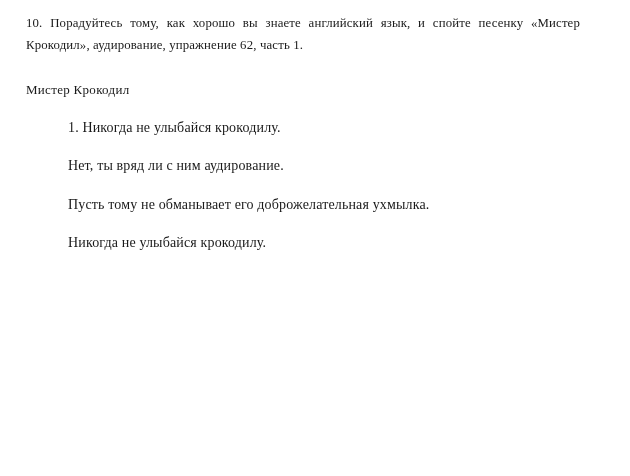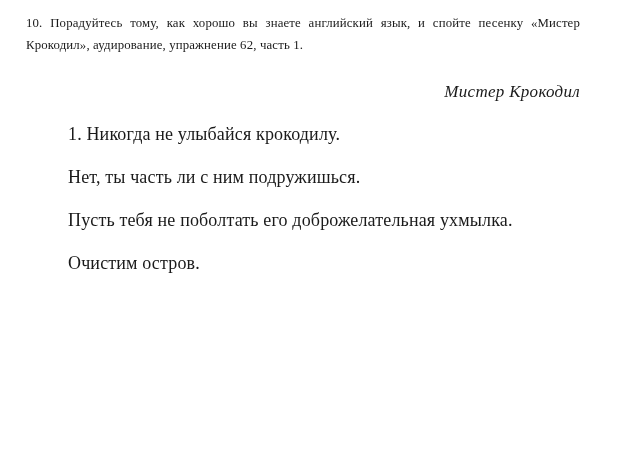--- a/index.html
+++ b/index.html
@@ -26,48 +26,47 @@
     line-height: 1.72;
     text-align: justify;
     text-justify: inter-word;
     margin: 0;
     letter-spacing: 0.15px;
   }
   .intro .num {
     font-weight: normal;
   }
   .song-title {
-    text-align: right;
-    font-style: italic;
-    font-size: 17px;
+    text-align: left;
+    font-size: 13px;
     margin: 26px 0 0 0;
     letter-spacing: 0.3px;
   }
   .lyrics {
     margin: 22px 0 0 0;
     padding: 0 0 0 42px;
   }
   .line {
-    font-size: 18px;
+    font-size: 14px;
     line-height: 1.2;
     margin: 0 0 21.5px 0;
     letter-spacing: 0.15px;
     white-space: pre-wrap;
   }
 </style>
 </head>
 <body>
 
 <div class="page">
 
   <p class="intro"><span class="num">10.</span> <span>Порадуйтесь тому, как хорошо вы знаете английский язык, и спойте песенку «Мистер Крокодил», аудирование, упражнение 62, часть 1.</span></p>
 
   <div class="song-title">Мистер Крокодил</div>
 
   <div class="lyrics">
     <div class="line">1. Никогда не улыбайся крокодилу.</div>
-    <div class="line">Нет, ты часть ли с ним подружишься.</div>
-    <div class="line">Пусть тебя не поболтать его доброжелательная ухмылка.</div>
-    <div class="line">Очистим остров.</div>
+    <div class="line">Нет, ты вряд ли с ним аудирование.</div>
+    <div class="line">Пусть тому не обманывает его доброжелательная ухмылка.</div>
+    <div class="line">Никогда не улыбайся крокодилу.</div>
 
   </div>
 
 </div>
 
 </body></html>

